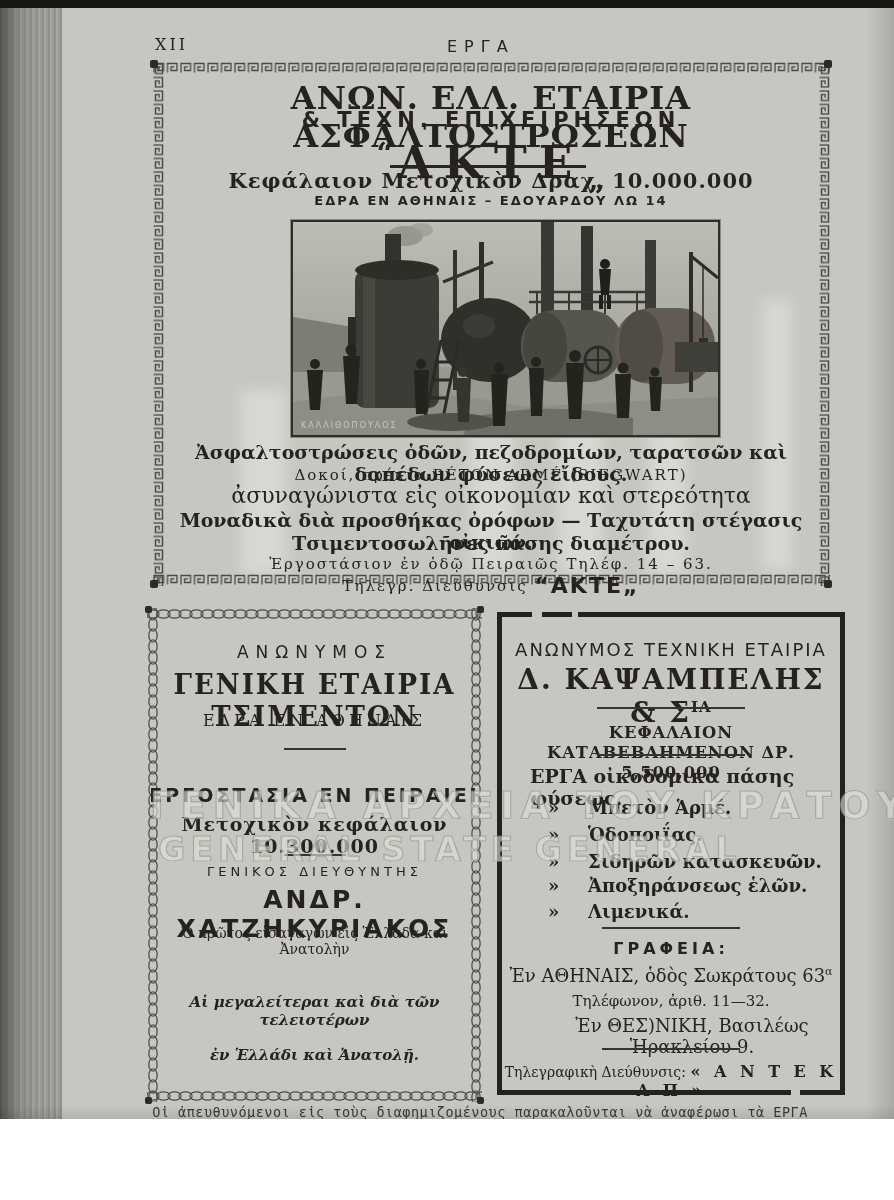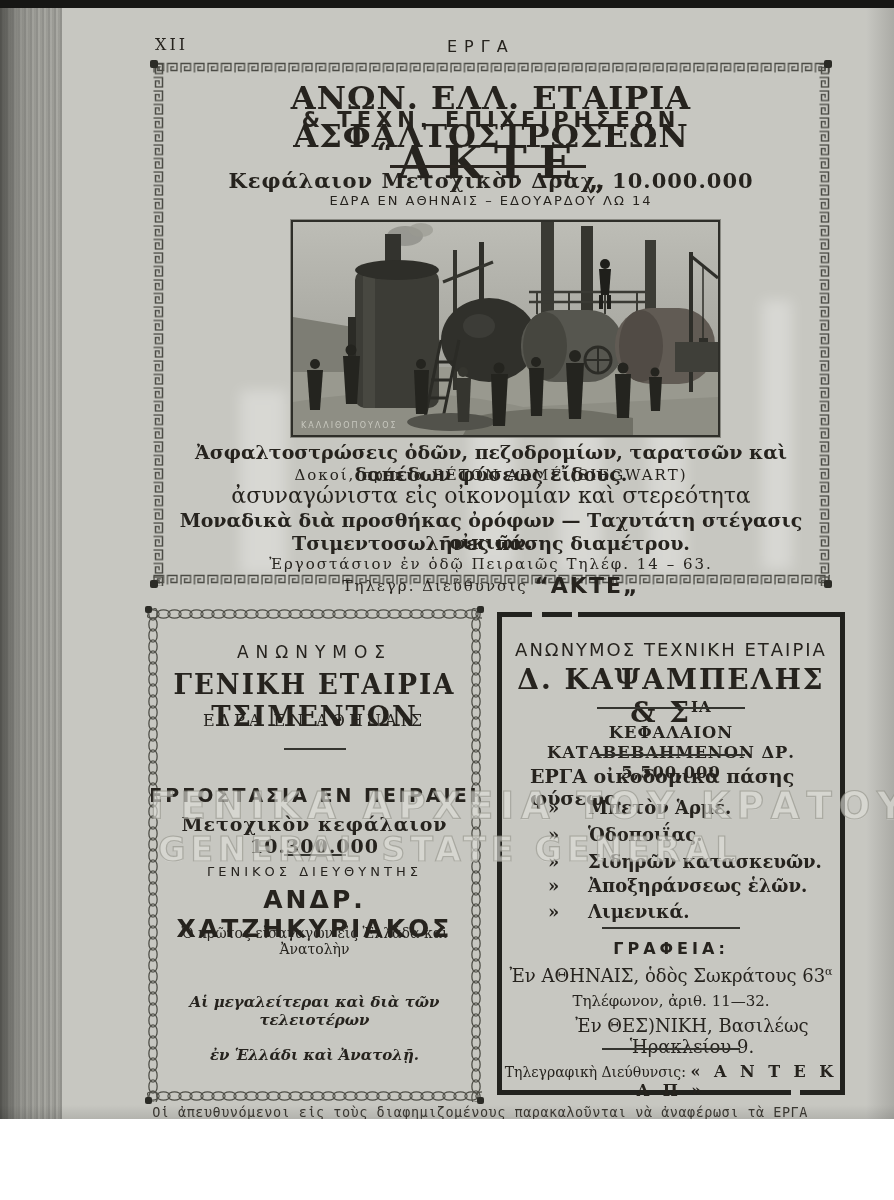--- a/index.html
+++ b/index.html
@@ -29,21 +29,21 @@
   .strip{position:absolute;}
   .corner{position:absolute;width:8px;height:8px;background:#2b2b26;border-radius:2px;}
   .akte-t1{left:0;right:0;top:17px;font-size:32px;font-weight:bold;letter-spacing:1px;}
   .akte-t2{left:0;right:0;top:46px;font-size:21px;font-weight:bold;letter-spacing:5px;font-family:"DejaVu Sans",sans-serif;}
   .akte-logo{left:0;right:0;top:64px;height:56px;line-height:56px;}
   .akte-logo .lq{font-size:30px;font-weight:bold;vertical-align:14px;letter-spacing:0;}
   .akte-logo .rq{font-size:30px;font-weight:bold;vertical-align:-12px;letter-spacing:0;}
   .logo-word{position:relative;display:inline-block;font-size:44px;font-weight:bold;letter-spacing:12px;padding:0 4px;}
   .logo-strike{position:absolute;left:-4px;right:2px;top:30px;height:3px;background:#2a2520;}
   .akte-cap{left:0;right:0;top:106px;font-size:21px;font-weight:bold;letter-spacing:1px;}
-  .akte-edra{left:0;right:0;top:131px;font-size:13px;font-weight:normal;letter-spacing:2px;font-family:"DejaVu Sans",sans-serif;}
+  .akte-edra{left:0;right:0;top:131px;font-size:13px;font-weight:bold;letter-spacing:2px;font-family:"DejaVu Sans",sans-serif;}
   .photo{left:139px;top:158px;width:425px;height:213px;border:2px solid #2e2e29;outline:1px solid #8a8a83;background:#aeaea7;}
   .photo-caption{left:8px;bottom:5px;font-size:8px;letter-spacing:2px;color:#d6d6cd;font-family:"DejaVu Sans",sans-serif;opacity:.8;}
   .svc1{left:0;right:0;top:379px;font-size:19px;font-weight:bold;}
   .svc2{left:0;right:0;top:404px;font-size:15px;letter-spacing:2px;}
   .svc3{left:0;right:0;top:421px;font-size:22px;}
   .svc4{left:0;right:0;top:447px;font-size:19px;font-weight:bold;}
   .svc5{left:0;right:0;top:470px;font-size:19px;font-weight:bold;}
   .svc6{left:0;right:0;top:493px;font-size:15px;letter-spacing:2px;}
   .akte-tg{left:0;right:0;top:511px;font-size:15px;letter-spacing:2px;}
   .akte-tg .tg-name{font-family:"DejaVu Sans",sans-serif;font-weight:bold;font-size:22px;letter-spacing:2px;vertical-align:-2px;}

